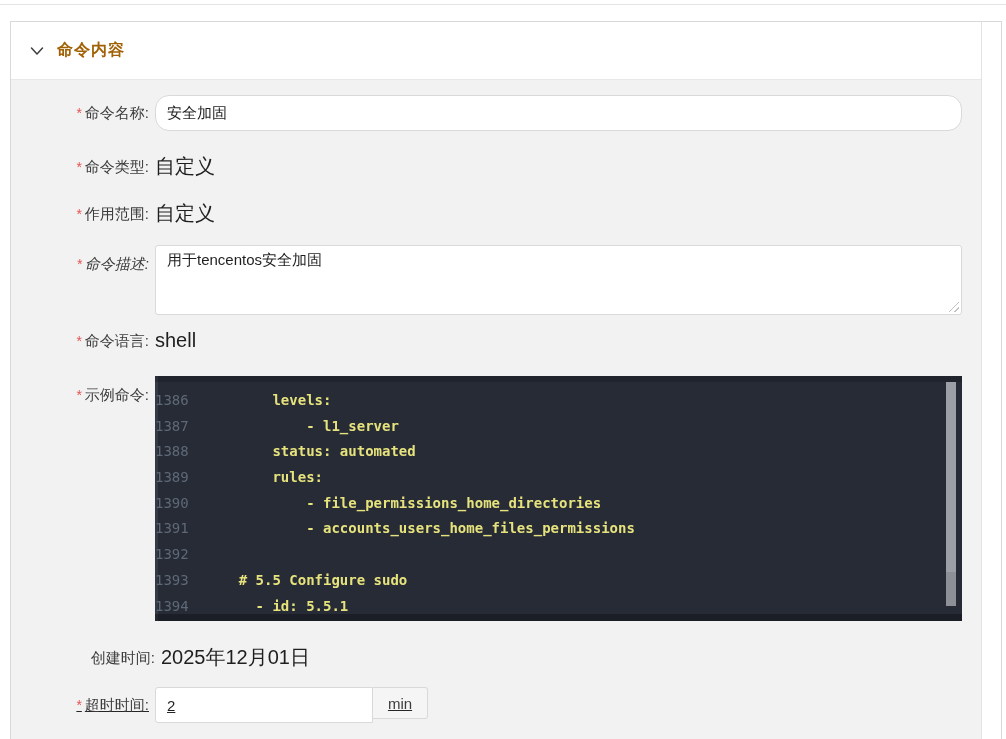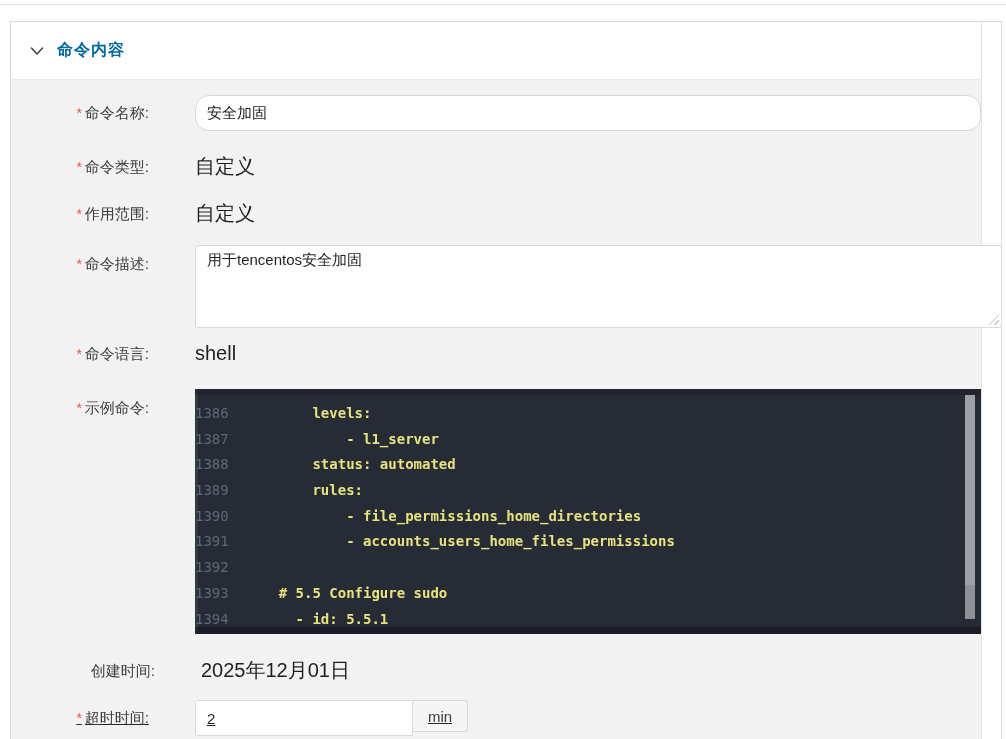--- a/index.html
+++ b/index.html
@@ -16,49 +16,49 @@
     position: absolute; left: 10px; top: 21px; width: 992px; height: 718px;
     border: 1px solid #d9d9d9; border-bottom: none; background: #ffffff;
   }
   .panel-col { width: 971px; height: 100%; border-right: 1px solid #e3e3e3; background: #ffffff; }
 
   .panel-header {
     height: 58px; display: flex; align-items: center; padding-left: 19px;
     background: #ffffff; border-bottom: 1px solid #e8e8e8; cursor: pointer;
   }
   .chevron { width: 14px; height: 10px; margin-right: 13px; flex: none; }
-  .panel-title { font-size: 16px; font-weight: bold; color: #0369a1; letter-spacing: 1px; }
+  .panel-title { font-size: 16px; font-weight: bold; color: #a16207; letter-spacing: 1px; }
 
   .panel-body { background: #f2f2f2; height: 659px; padding-top: 15px; }
 
-  .row { display: flex; gap: 40px; }
+  .row { display: flex; }
   .label {
     flex: none; width: 138px; text-align: right;
     font-size: 15px; color: #3c3c3c; line-height: 21px; white-space: nowrap;
   }
   .req { color: #e65252; margin-right: 3px; font-size: 14px; }
 
   .row-name { height: 36px; align-items: center; margin-bottom: 25px; }
   .text-input {
     margin-left: 6px; width: 807px; height: 36px;
     border: 1px solid #d9d9d9; border-radius: 14px; background: #ffffff;
     padding: 0 11px; font-size: 15px; color: #1f1f1f; outline: none;
     font-family: "Liberation Sans", "DejaVu Sans", sans-serif;
   }
 
   .row-text { height: 21px; align-items: center; }
   .row-type { margin-bottom: 26px; }
   .row-scope { margin-bottom: 21px; }
   .value { margin-left: 6px; font-size: 20px; color: #1f1f1f; line-height: 21px; }
 
   .row-desc { margin-bottom: 15px; }
-  .row-desc .label { padding-top: 8px; }
+  .row-desc .label { padding-top: 8px; font-style: italic; }
   .textarea-wrap { position: relative; margin-left: 6px; }
   .desc-textarea {
-    display: block; width: 807px; height: 83px; resize: none;
+    display: block; width: 807px; height: 70px; resize: none;
     border: 1px solid #d9d9d9; border-radius: 3px; background: #ffffff;
     padding: 5px 11px; font-size: 15px; color: #1f1f1f; outline: none;
     font-family: "Liberation Sans", "DejaVu Sans", sans-serif;
   }
   .grip {
     position: absolute; right: 3px; bottom: 3px; width: 11px; height: 11px;
     clip-path: polygon(100% 0, 100% 100%, 0 100%);
     background: repeating-linear-gradient(135deg, #c3c3c3 0 1px, transparent 1px 4px);
   }
 

